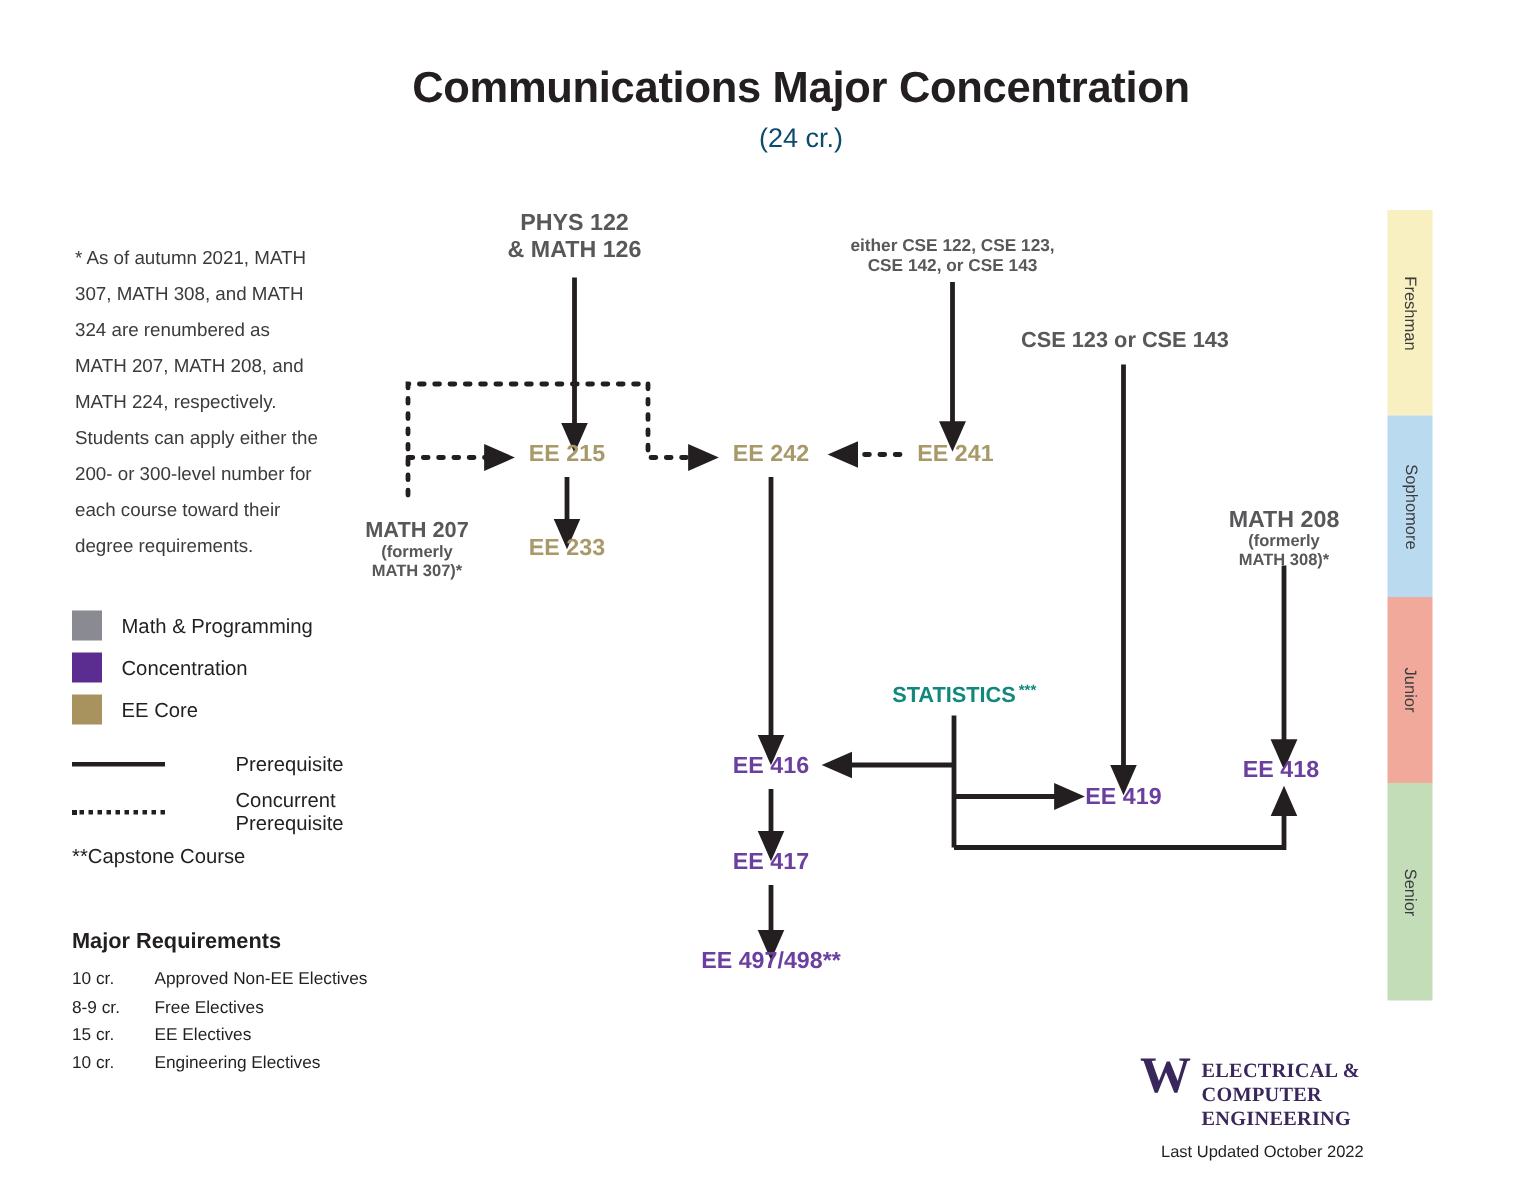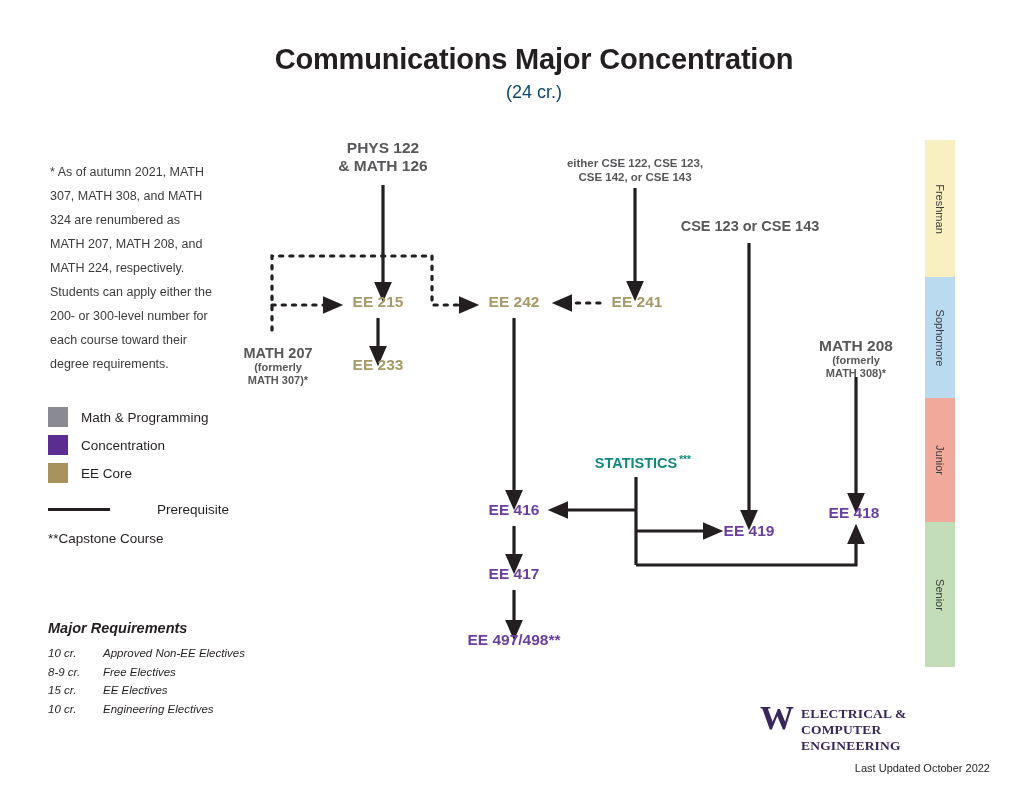--- a/index.html
+++ b/index.html
@@ -24,41 +24,41 @@
   .legend-row{display:flex;align-items:center;height:28px;}
   .sw{width:20px;height:20px;margin-right:13px;flex:none;}
   .legend-label{font-size:13.5px;color:#231f20;}
   .legend-line-row{display:flex;align-items:center;height:26px;gap:35px;}
   .ln-holder{width:62px;margin-right:12px;flex:none;display:flex;align-items:center;}
   .ln-solid{width:62px;height:3px;background:#231f20;}
   .ln-dotted{width:62px;height:0;border-top:3px dotted #231f20;}
   #legend-capstone{font-size:13.5px;color:#231f20;margin-top:9px;}
 
   
-  #requirements{position:absolute;left:48px;top:620px;width:420px;font-style:italic;}
+  #requirements{position:absolute;left:48px;top:620px;width:420px;}
   #req-title{font-size:14.5px;font-weight:bold;margin-bottom:11px;color:#231f20;}
   .req-row{display:flex;margin-bottom:6.5px;font-size:11.5px;color:#231f20;justify-content:center;}
   .req-cr{width:55px;flex:none;}
   .req-desc{flex:1;}
   .stars{color:#12887d;font-weight:bold;}
 
   
   #year-bar{position:absolute;left:925px;top:140px;width:30px;height:527px;}
   .year-seg{position:absolute;left:0;width:30px;display:flex;align-items:center;justify-content:center;}
   .year-label{font-size:11px;color:#3b3b3d;white-space:nowrap;
      transform:rotate(90deg);transform-origin:center center;}
 
   
   #logo-block{position:absolute;left:760px;top:706px;width:230px;}
   .logo-top{display:flex;align-items:flex-start;}
   #uw-w{font-family:"Liberation Serif",serif;font-weight:bold;font-size:34px;
       color:#39275b;line-height:0.85;letter-spacing:-2px;margin-right:9px;margin-top:-2px;}
   #logo-dept{font-family:"Liberation Serif",serif;font-size:13.5px;font-weight:bold;
       color:#39275b;line-height:1.18;letter-spacing:0.2px;}
-  #last-updated{font-size:11px;color:#231f20;margin-top:8px;text-align:right;padding-left:14px;}
+  #last-updated{font-size:11px;color:#231f20;margin-top:8px;text-align:left;padding-left:14px;}
 
   
   #flow{position:absolute;left:0;top:0;width:1024px;height:791px;}
   .node-text{font-family:"Liberation Sans",sans-serif;font-weight:bold;text-anchor:middle;}
   .n-gray{fill:#58585b;}
   .n-core{fill:#a89968;}
   .n-conc{fill:#6b3fa0;}
   .n-teal{fill:#12887d;}
 </style>
 </head>
@@ -85,20 +85,26 @@
     <div class="legend-row">
       <span class="sw" style="background:#a8935e"></span>
       <span class="legend-label">EE Core</span>
     </div>
     <div class="legend-line-row" style="margin-top:9px">
       <span class="ln-holder">
           <span class="ln-solid"></span>
         </span>
       <span class="legend-label">Prerequisite</span>
     </div>
+    <div class="legend-line-row" style="margin-top:6px">
+      <span class="ln-holder">
+          <span class="ln-dotted"></span>
+        </span>
+      <span class="legend-label">Concurrent Prerequisite</span>
+    </div>
     <div id="legend-capstone">**Capstone Course</div>
   </div>
 
   <div id="requirements">
     <div id="req-title">Major Requirements</div>
     <div id="req-rows">
         <div class="req-row">
           <div class="req-cr">10 cr.</div>
           <div class="req-desc">Approved Non-EE Electives</div>
         </div>

